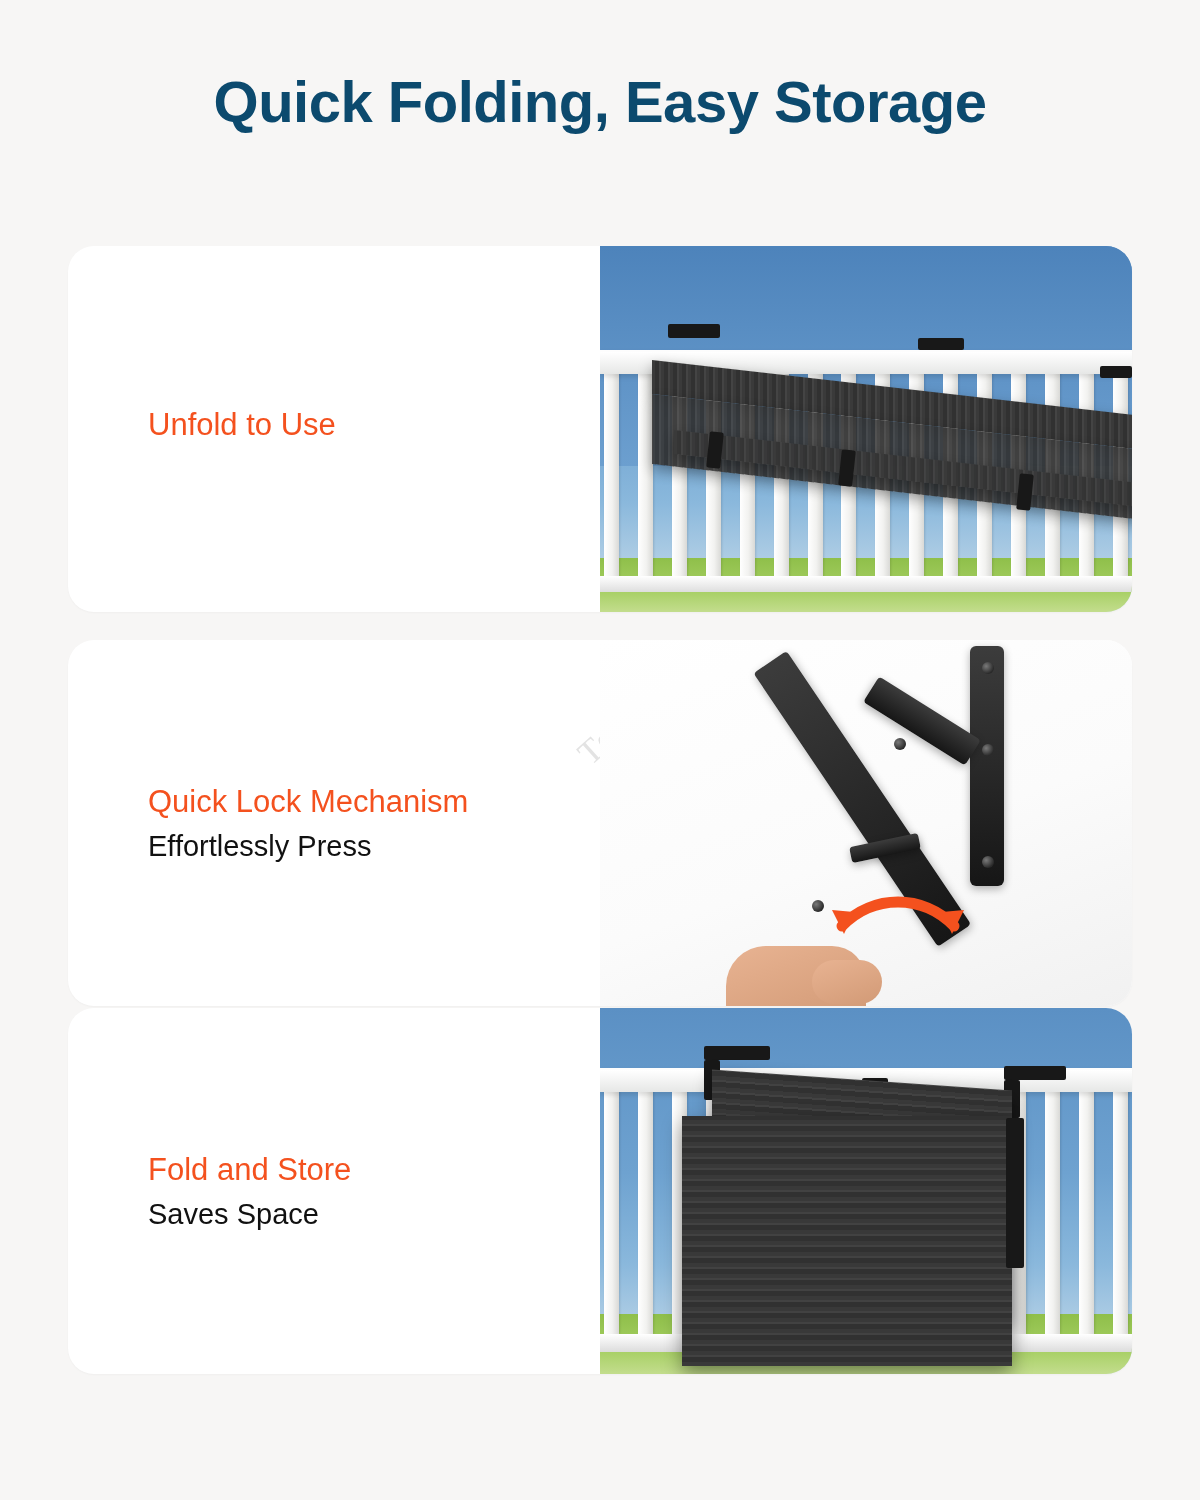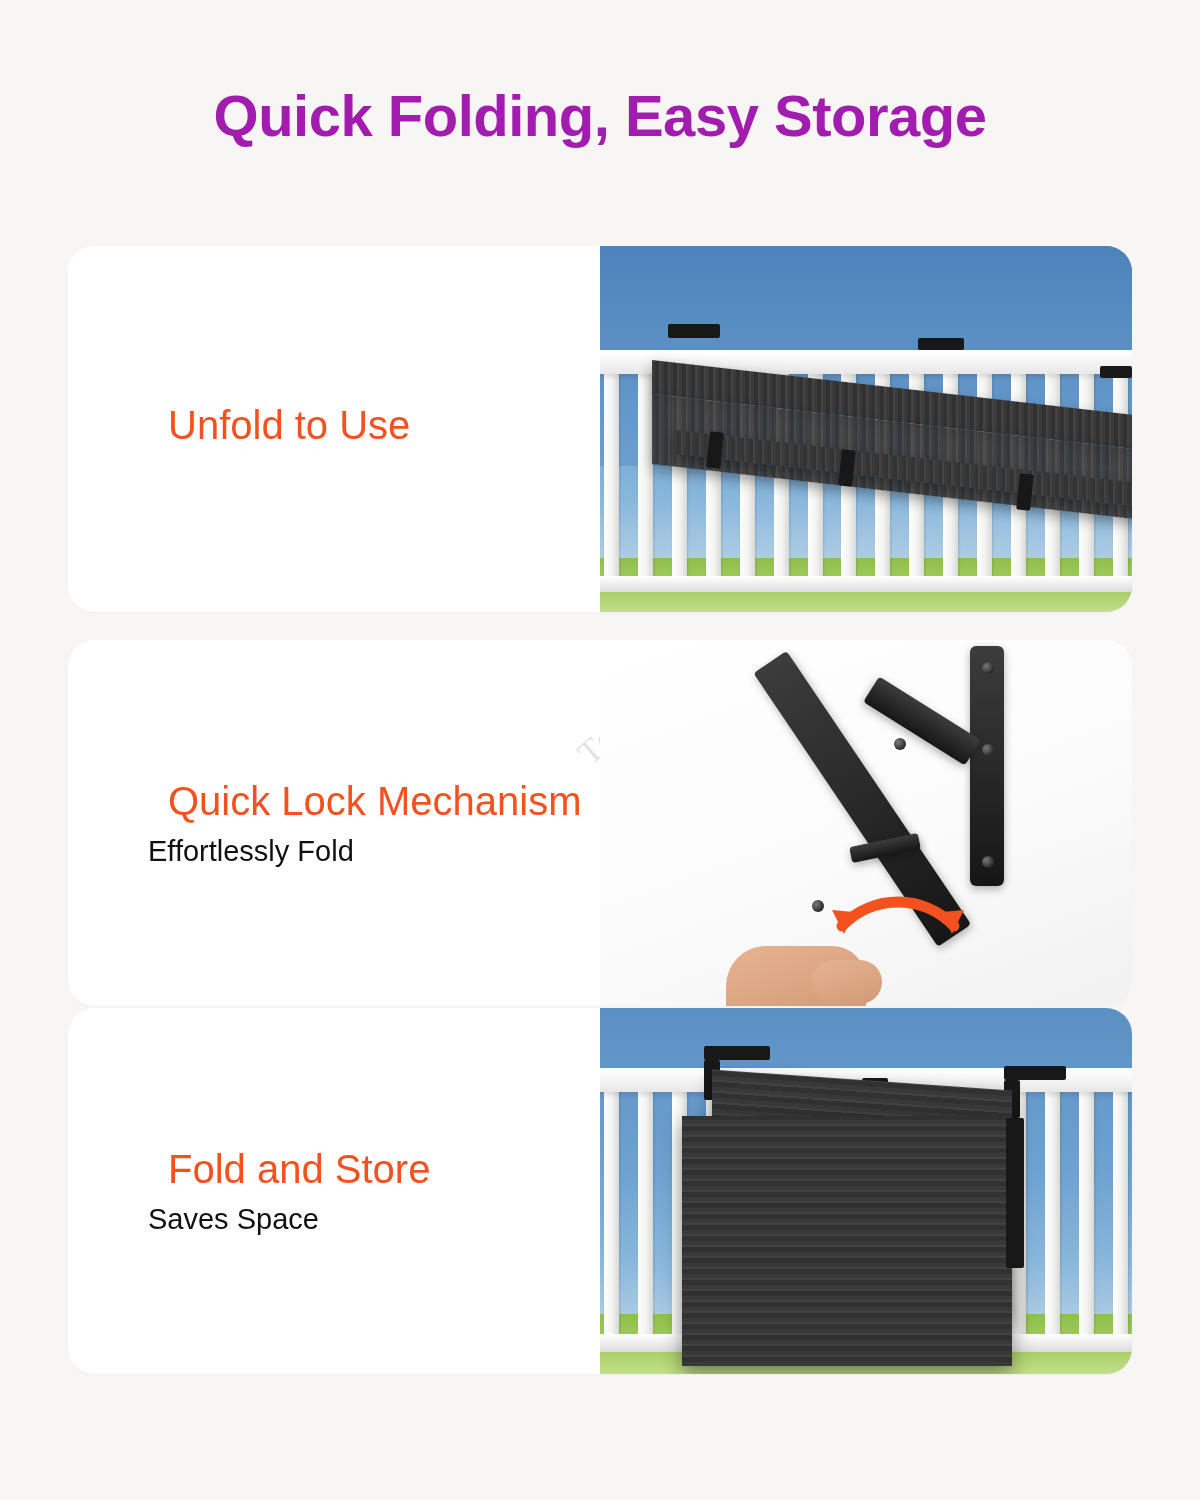--- a/index.html
+++ b/index.html
@@ -11,28 +11,28 @@
     height: 1500px;
     background: #f7f6f5;
     font-family: "Liberation Sans", sans-serif;
     overflow: hidden;
     position: relative;
   }
 
   
   .headline {
     position: absolute;
-    top: 84px;
+    top: 70px;
     left: 0;
     width: 1200px;
     text-align: center;
     font-size: 58px;
     font-weight: bold;
     letter-spacing: -0.5px;
-    color: #a21caf;
+    color: #0c4a6e;
     line-height: 1.1;
   }
 
   
   .card {
     position: absolute;
     left: 68px;
     width: 1064px;
     background: #ffffff;
     border-radius: 26px;
@@ -44,26 +44,25 @@
   #card-2 { top: 1008px; height: 366px; }
 
   .card-text {
     position: absolute;
     left: 80px;
     top: 50%;
     transform: translateY(-50%);
     width: 440px;
   }
   .card-title {
-    font-size: 40px;
+    font-size: 31px;
     color: #f4511e;
     line-height: 1.2;
     margin-bottom: 9px;
     white-space: nowrap;
-    margin-left: 20px;
   }
   .card-sub {
     font-size: 29px;
     color: #111111;
     line-height: 1.2;
     white-space: nowrap;
   }
 
   
   .card-image {
@@ -237,21 +236,21 @@
 
     <div class="bracket" style="left:108px;top:186px;width:14px;height:36px;transform:rotate(6deg);"></div>
     <div class="bracket" style="left:240px;top:204px;width:14px;height:36px;transform:rotate(6deg);"></div>
     <div class="bracket" style="left:418px;top:228px;width:14px;height:36px;transform:rotate(6deg);"></div>
   </div>
 </div>
 
 <div class="card" id="card-1">
   <div class="card-text">
     <div class="card-title">Quick Lock Mechanism</div>
-    <div class="card-sub">Effortlessly Fold</div>
+    <div class="card-sub">Effortlessly Press</div>
   </div>
 
   <div class="watermark" style="left:500px;top:60px;">Tobicar</div>
 
   <div class="card-image">
     <div class="bg2"></div>
 
     <div class="arm" style="left:150px;top:22px;width:40px;height:330px;transform:rotate(-34deg);transform-origin:top center;"></div>
 
     <div class="arm" style="left:370px;top:6px;width:34px;height:240px;border-radius:6px;"></div>

